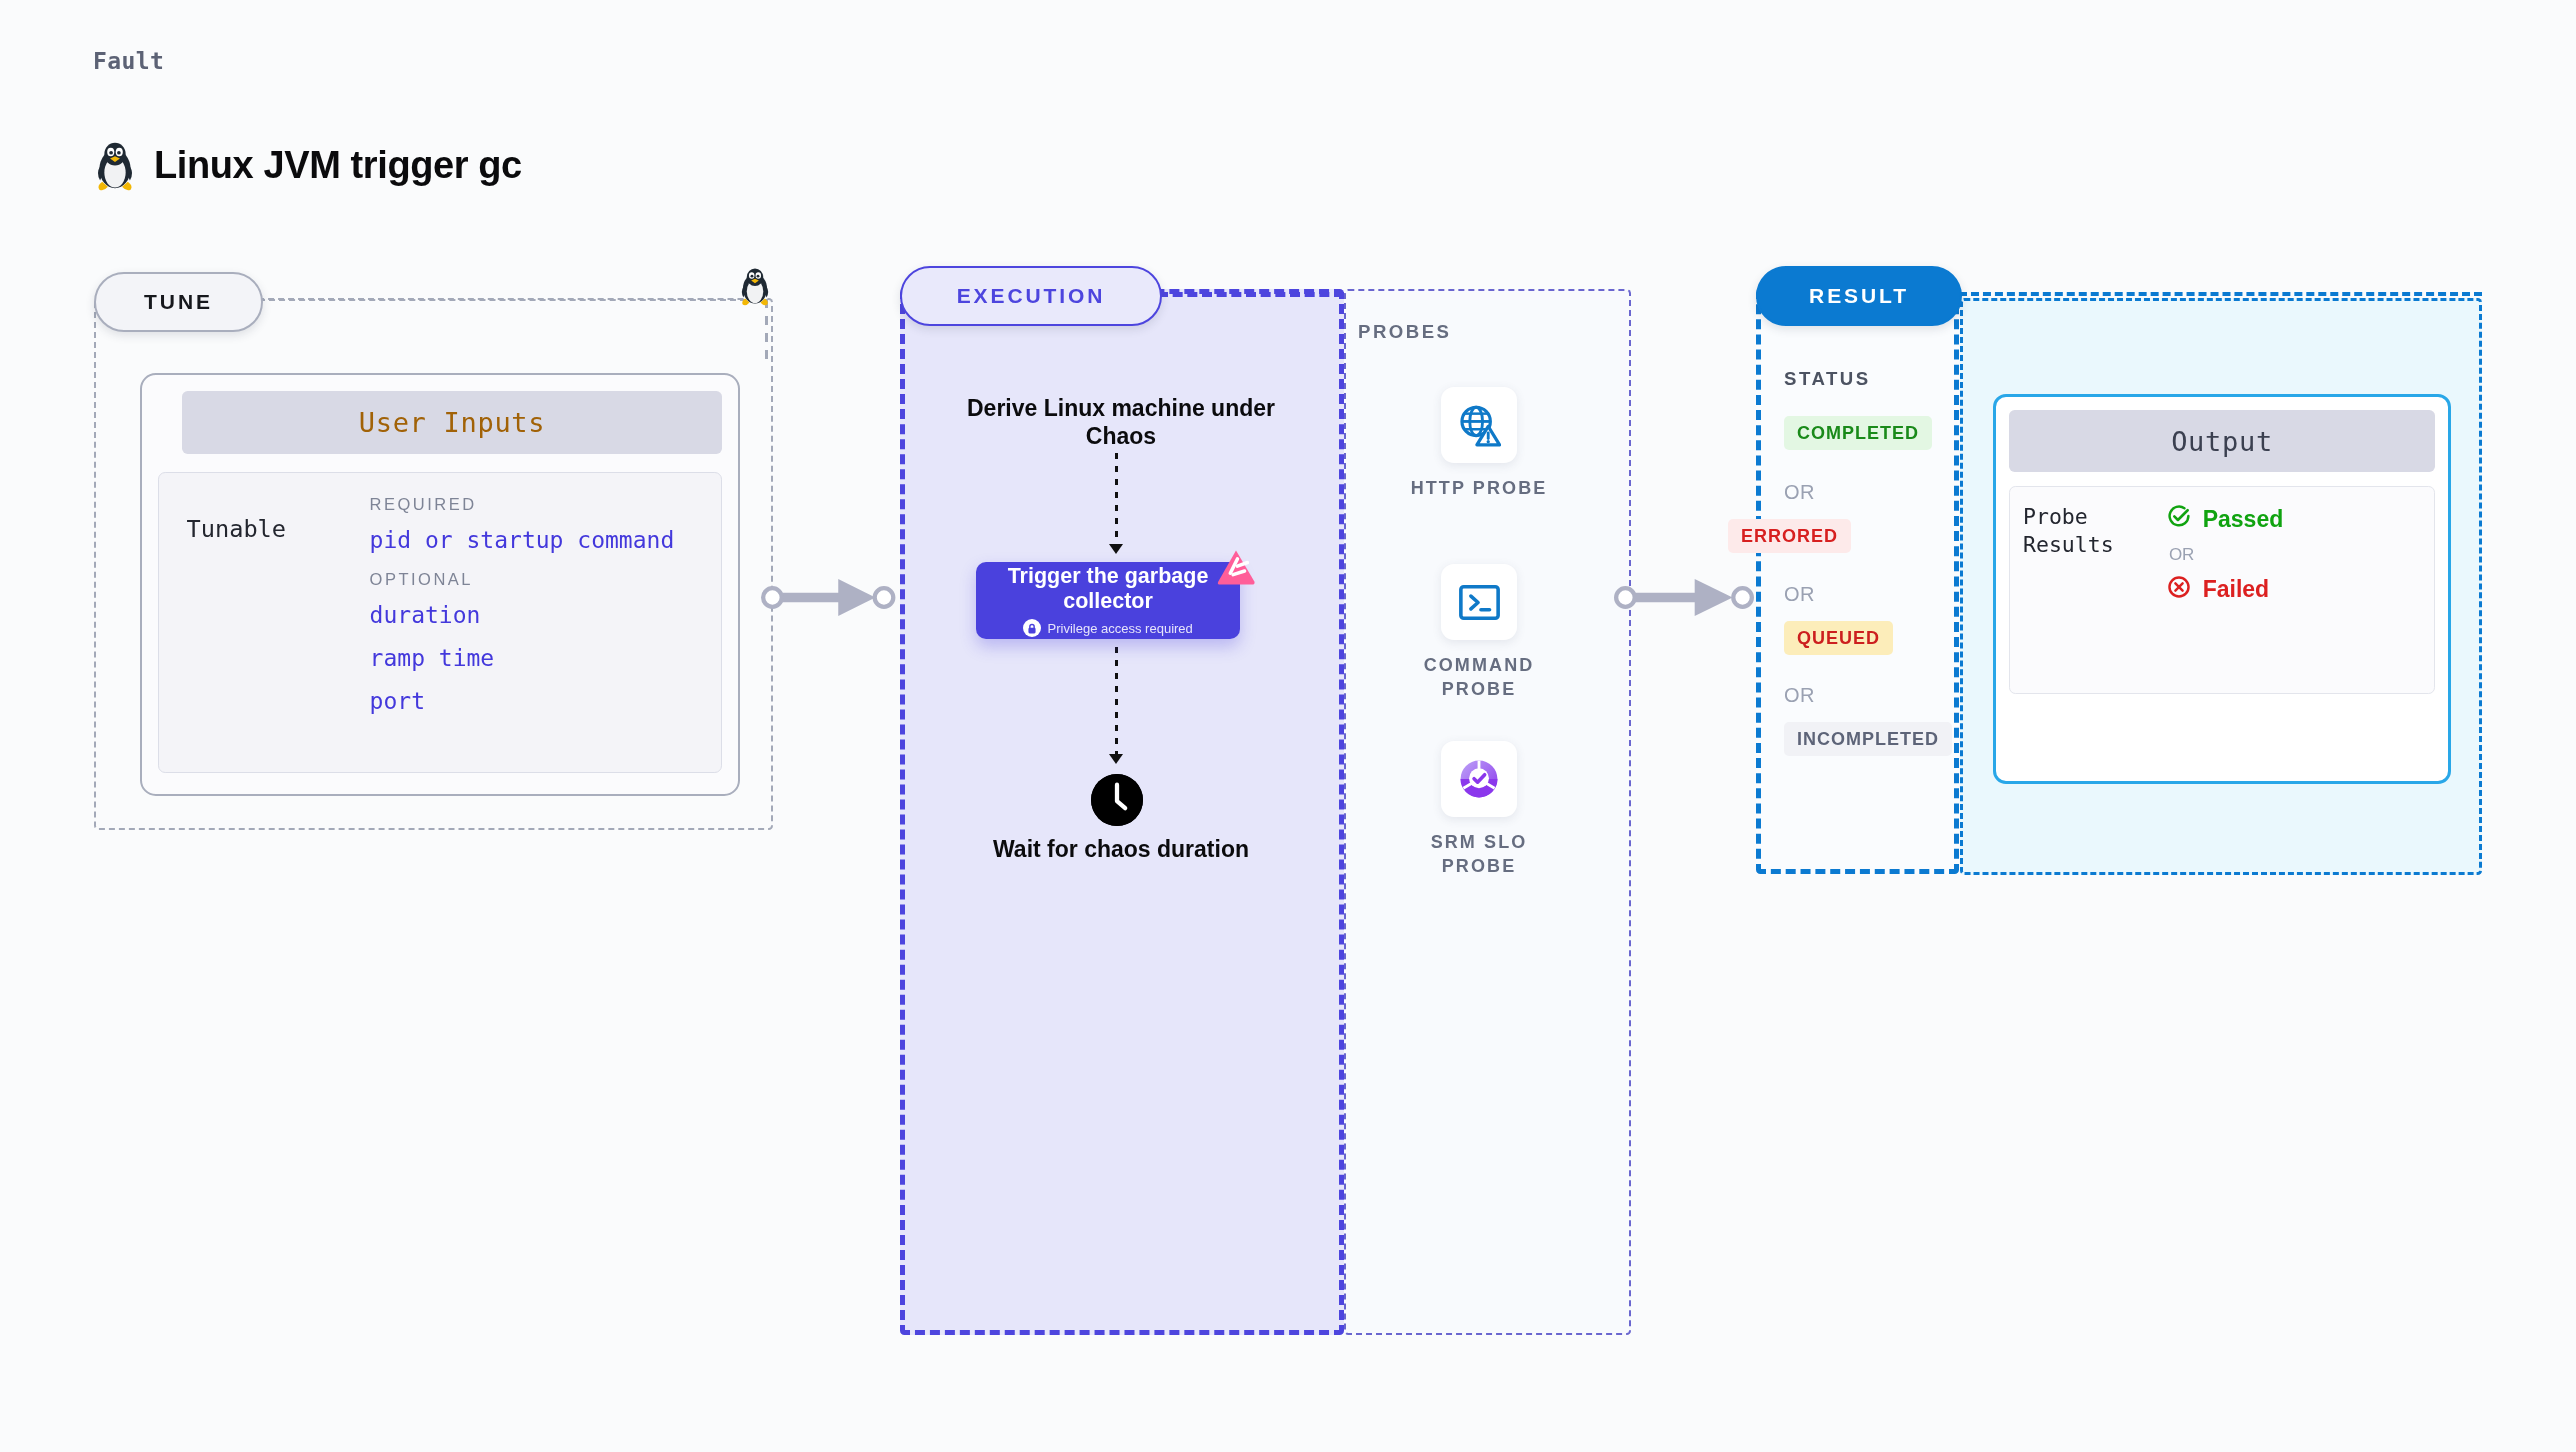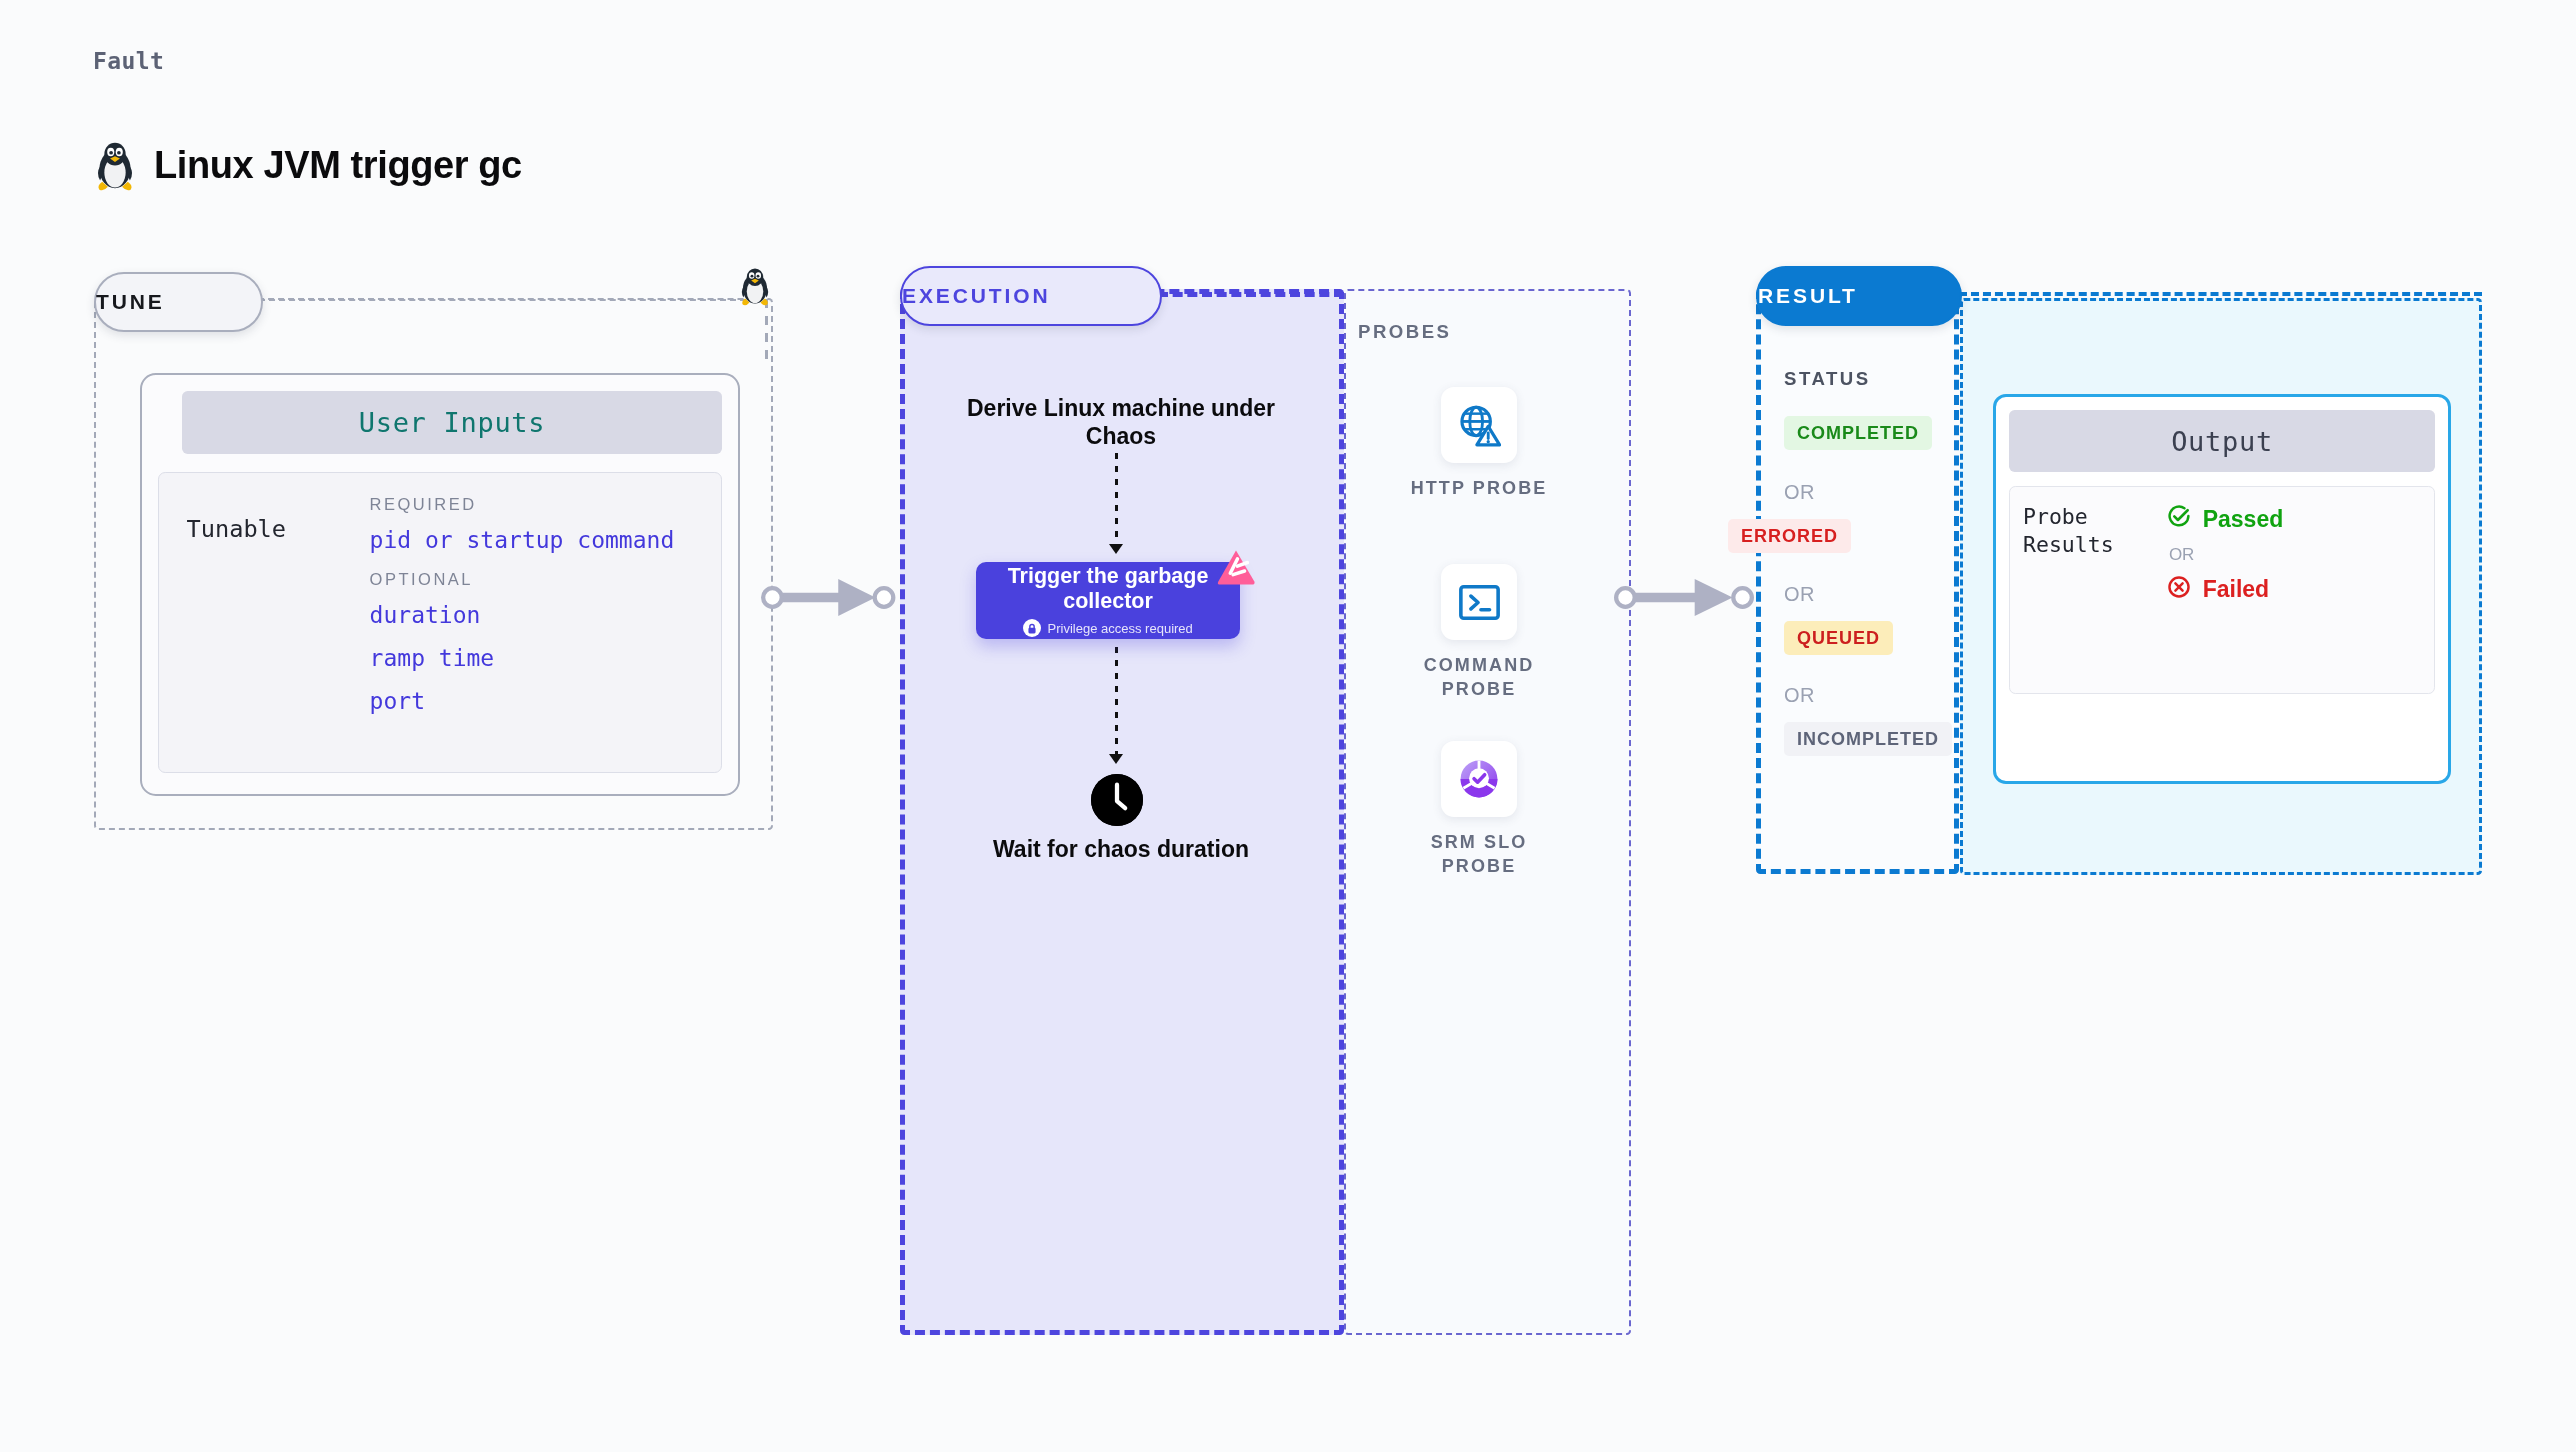--- a/index.html
+++ b/index.html
@@ -41,21 +41,21 @@
   }
 
   
   .penguin { display:block; }
 
   
   .stage-pill {
     position: absolute;
     display: flex;
     align-items: center;
-    justify-content: flex-start;
+    justify-content: center;
     border-radius: 716px;
     font-size: 21px;
     font-weight: 700;
     letter-spacing: 2.9px;
     z-index: 30;
     box-shadow: 0 3.6px 10px rgba(40,45,70,0.13);
   }
   #pill-tune {
     left: 94px; top: 272px;
     width: 165px; height: 56px;
@@ -129,21 +129,21 @@
   }
   #tune-card-header {
     height: 63px;
     background: #d8d9e5;
     border-radius: 5.7px;
     display: flex;
     align-items: center;
     justify-content: center;
     font-family: "DejaVu Sans Mono", monospace;
     font-size: 27px;
-    color: #0f766e;
+    color: #a16207;
     letter-spacing: 0.7px;
     margin-left: 24px;
   }
   #tune-body {
     margin-top: 18.6px;
     height: 301px;
     border: 1.4px solid #dcdee8;
     border-radius: 7.2px;
     background: #f4f4f8;
     box-sizing: border-box;

